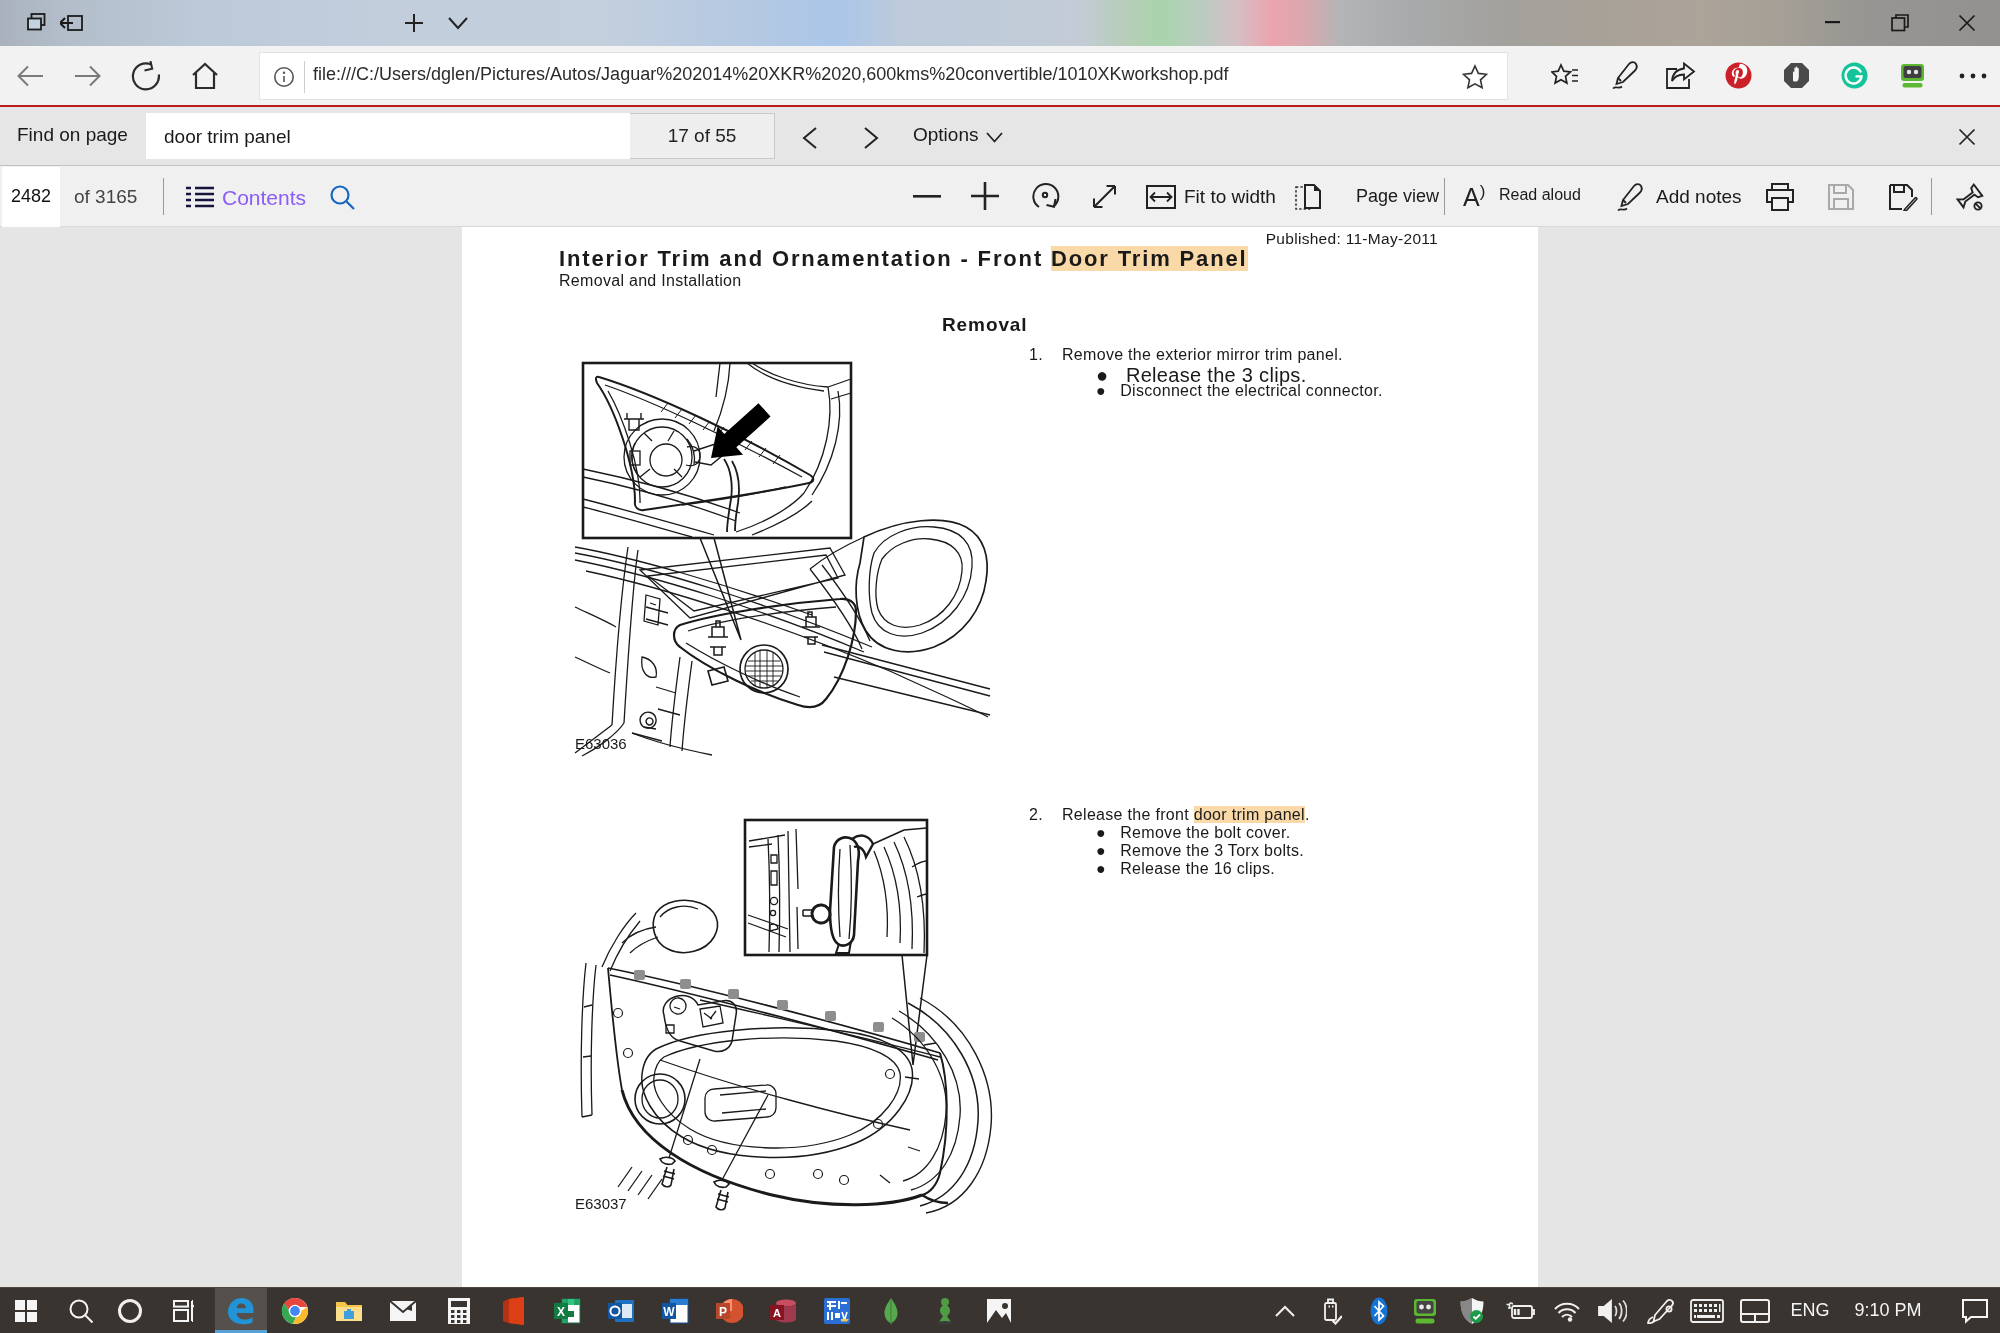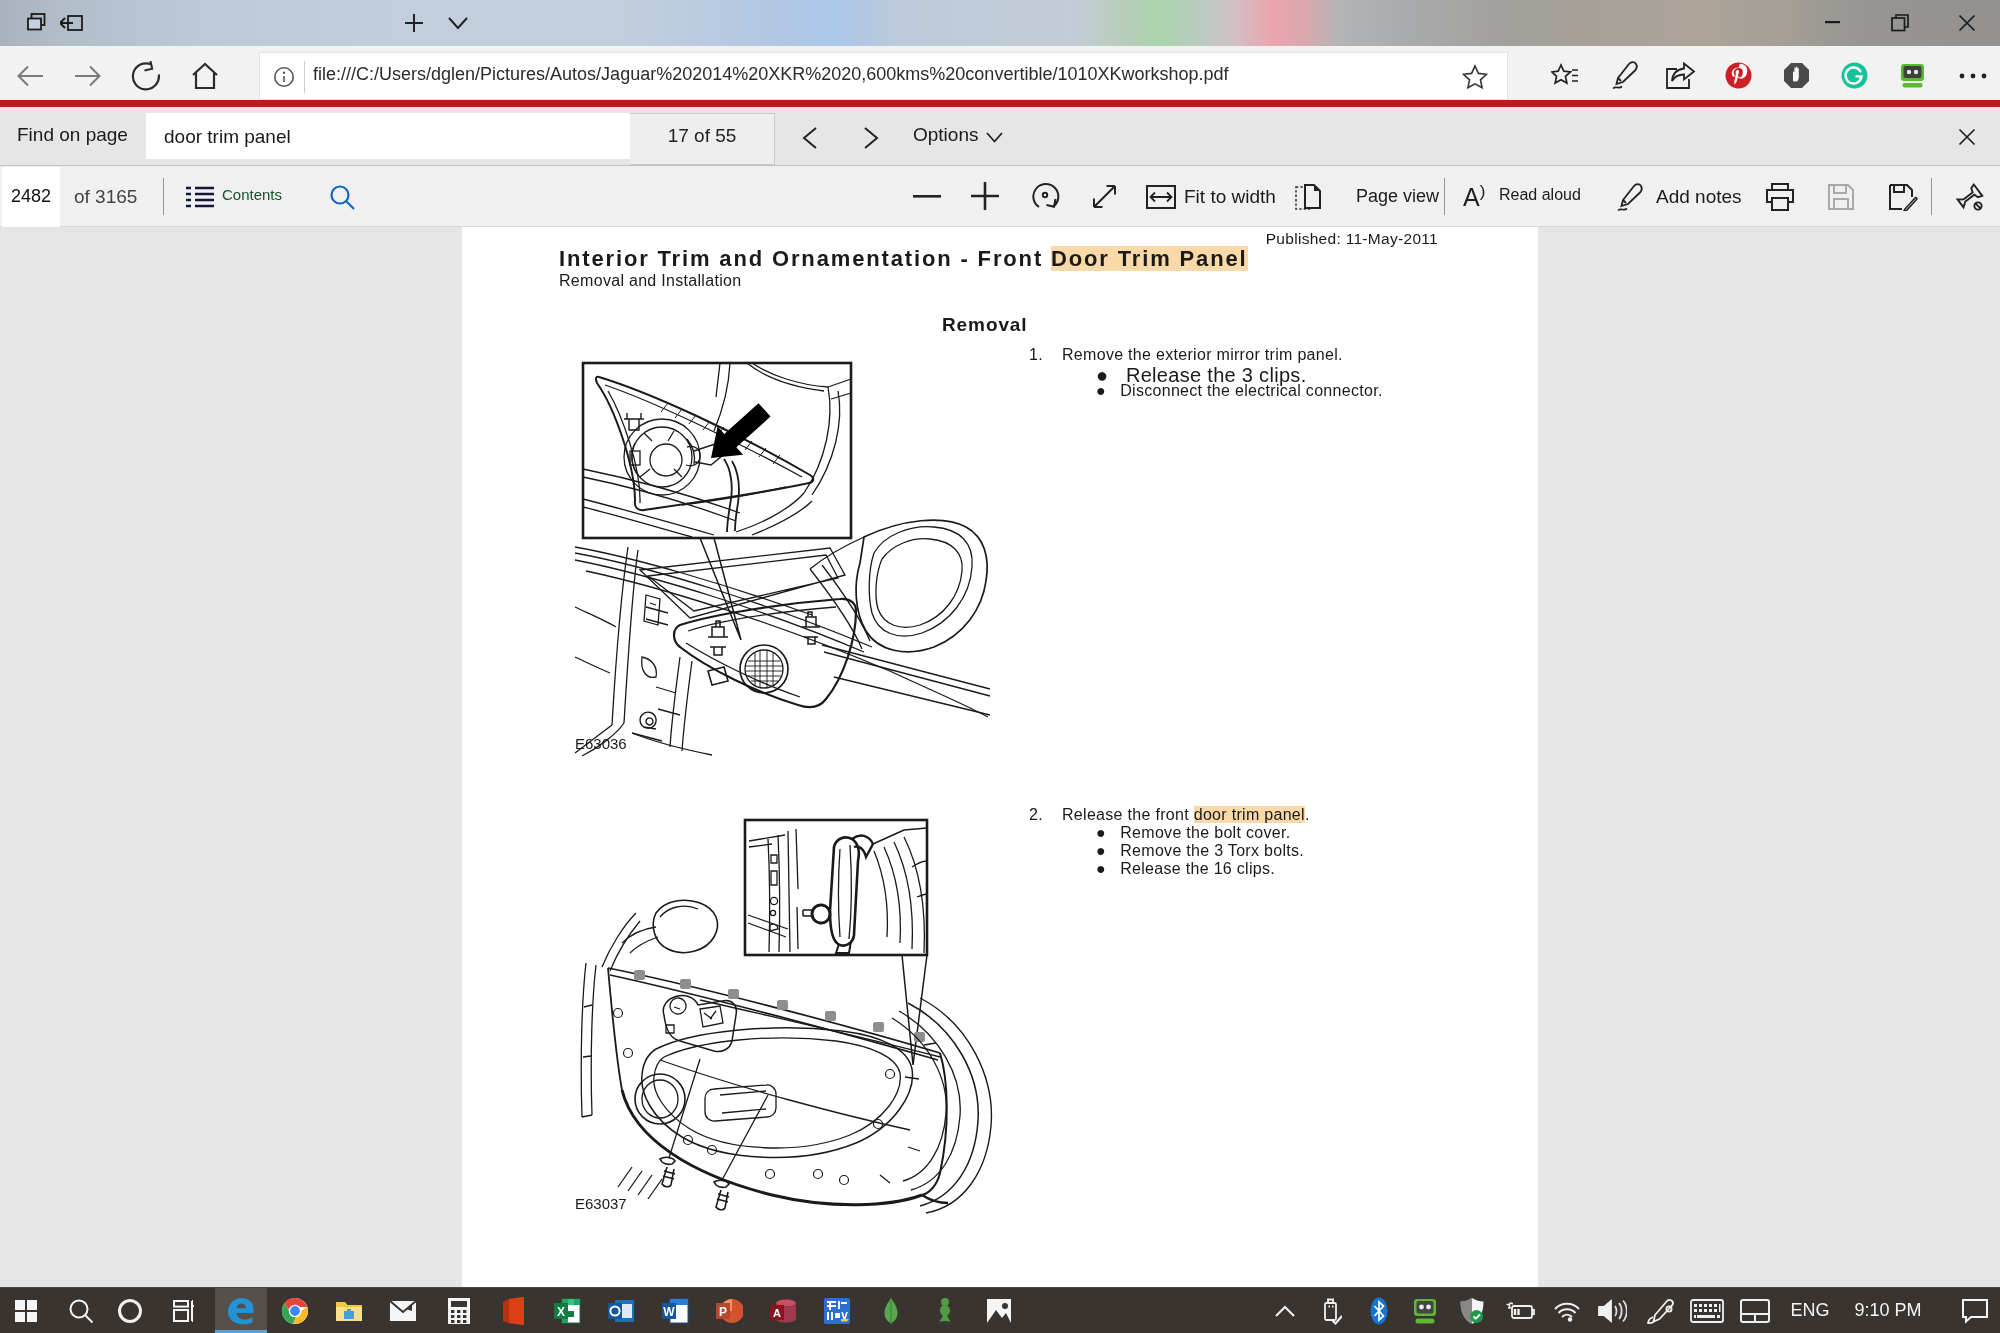--- a/index.html
+++ b/index.html
@@ -12,27 +12,27 @@
     background:linear-gradient(90deg,
       #a9b2bc 0px, #b2bdc9 60px, #bcc9d8 200px, #c3cedd 390px, #c4cfdd 600px,
       #b3c8e2 760px, #aac6e8 835px, #bccadb 900px, #c0cbd8 1000px, #c3ccd6 1080px,
       #b7cdb9 1125px, #a9d4ab 1160px, #b9ccc0 1200px, #d3c0c4 1235px, #eba3ad 1273px,
       #d9a9ae 1305px, #b3b4b6 1340px, #a9abad 1400px, #a3a19d 1500px, #a8a198 1600px,
       #aca499 1700px, #a59f96 1780px, #979693 1860px, #929190 2000px);
   }
   #tab { left:94px; top:0; width:296px; height:46px; background:#f1f1f1; }
 
   
-  #addr { left:0; top:46px; width:2000px; height:61px; background:#f2f2f2; border-bottom:7px solid #b91c1c; }
+  #addr { left:0; top:46px; width:2000px; height:61px; background:#f2f2f2; border-bottom:2px solid #b91c1c; }
   #urlbox { left:259px; top:6px; width:1249px; height:48px; background:#fff; border:1px solid #e3e3e3; }
 
   
   #findbar { left:0; top:107px; width:2000px; height:59px; background:#e6e6e6; border-bottom:1px solid #c2c2c2; }
   #findinput { left:146px; top:6px; width:484px; height:46px; background:#fff; }
-  #findcount { left:630px; top:6px; width:145px; height:52px; background:#eeeeee; border:1px solid #c9c9c9; border-left:none; color:#222; text-align:center; line-height:44px; font-size:19px; }
+  #findcount { left:630px; top:6px; width:145px; height:46px; background:#eeeeee; border:1px solid #c9c9c9; border-left:none; color:#222; text-align:center; line-height:44px; font-size:19px; }
 
   
   #pdfbar { left:0; top:166px; width:2000px; height:61px; background:#f0f0f0; border-bottom:1px solid #d8d8d8; }
   #pagenumbox { left:2px; top:1px; width:58px; height:60px; background:#fff; color:#111; text-align:center; line-height:58px; font-size:18px; }
 
   
   #content { left:0; top:227px; width:2000px; height:1060px; background:#e5e5e5; }
   #page { left:462px; top:0px; width:1076px; height:1060px; background:#fff; }
 
   .doc { color:#1a1a1a; letter-spacing:0.3px; }
@@ -172,21 +172,21 @@
       </svg>
   </div>
 
   <div id="pdfbar" class="abs">
     <div id="pagenumbox" class="abs">2482</div>
     <div class="abs" style="left:74px;top:20px;font-size:19px;color:#444;">of 3165</div>
     <div class="abs" style="left:163px;top:12px;width:1px;height:37px;background:#999"></div>
     <svg class="abs" style="left:186px;top:20px" width="28" height="22" viewBox="0 0 28 22" fill="none" stroke="#14143c" stroke-width="2.4">
       <path d="M0 2 H5 M0 8 H5 M0 14 H5 M0 20 H5 M9 2 H28 M9 8 H28 M9 14 H28 M9 20 H28"></path>
     </svg>
-    <div class="abs" style="left:222px;top:20px;font-size:15px;color:#14532d;text-align:center;">Contents</div>
+    <div class="abs" style="left:222px;top:20px;font-size:21px;color:#8b5cf6;text-align:center;">Contents</div>
     <svg class="abs" style="left:329px;top:18px" width="26" height="26" viewBox="0 0 26 26" fill="none" stroke="#1567c0" stroke-width="2.2">
       <circle cx="11" cy="11" r="8.5"></circle>
         <path d="M17.5 17.5 L25 25"></path>
     </svg>
 
     <svg class="abs" style="left:913px;top:29px" width="28" height="4" viewBox="0 0 28 4">
         <rect width="28" height="2.6" fill="#222"></rect>
       </svg>
     <svg class="abs" style="left:971px;top:16px" width="28" height="28" viewBox="0 0 28 28" stroke="#222" stroke-width="2.6">
         <path d="M14 0 V28 M0 14 H28"></path>

